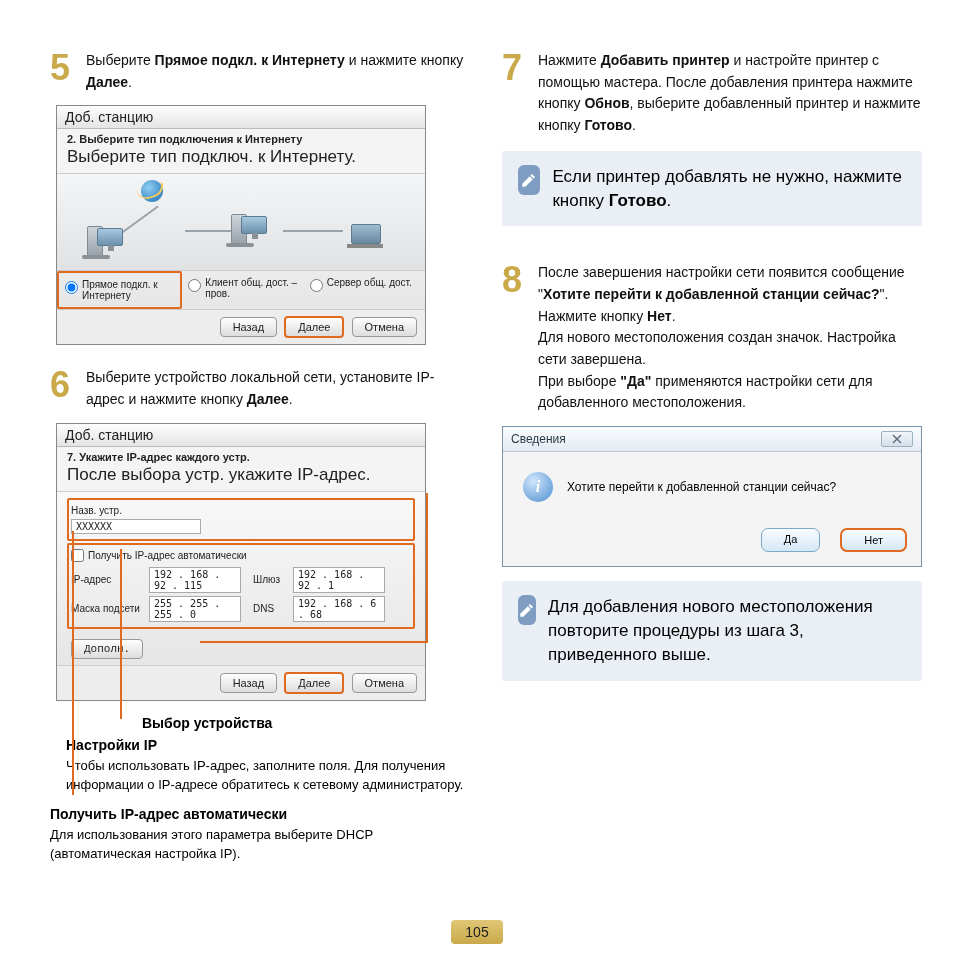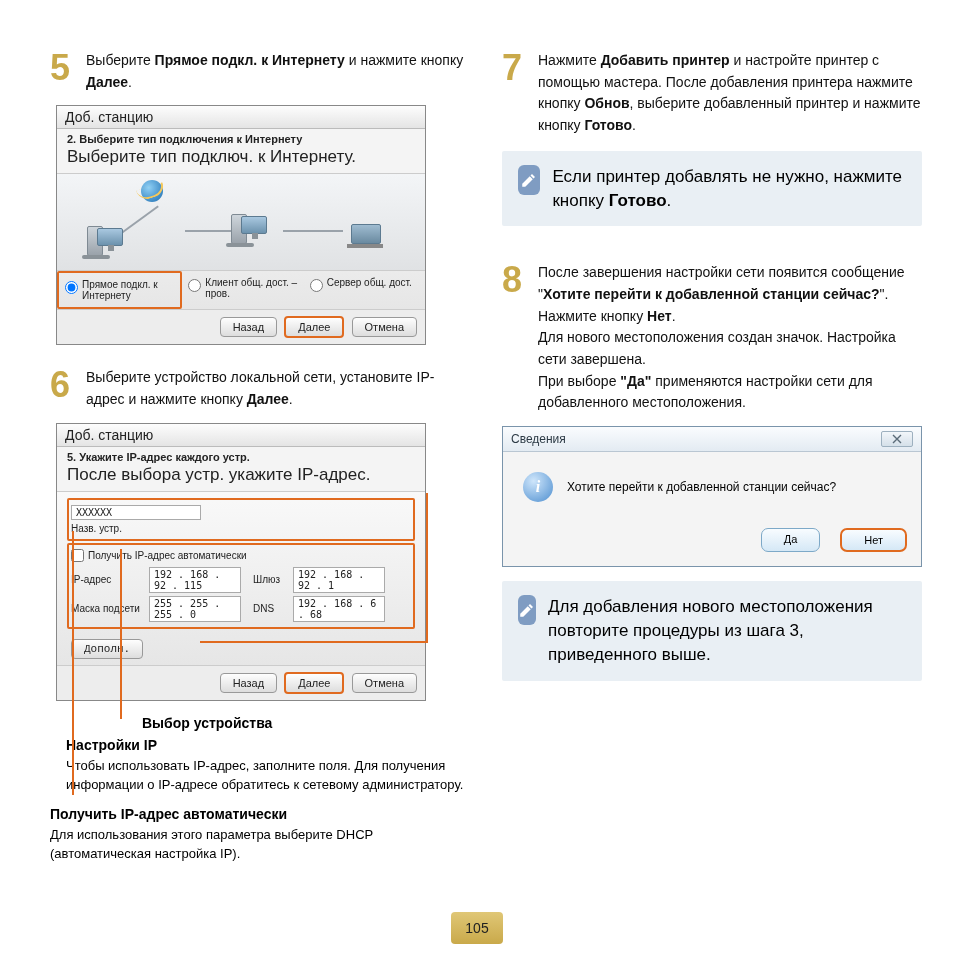--- a/index.html
+++ b/index.html
@@ -65,21 +65,21 @@
 
   
   .infodlg{border:1px solid #7a94ab;background:#f4f4f4;margin:12px 0;}
   .infodlg-title{background:linear-gradient(#fafcfe,#e3ebf2);padding:4px 8px;font-size:12px;border-bottom:1px solid #b9c6d2;display:flex;justify-content:space-between;align-items:center;color:#2c3a45;}
   .closebox{border:1px solid #9db0bf;width:32px;height:16px;border-radius:2px;display:flex;align-items:center;justify-content:center;background:linear-gradient(#f2f6fa,#d5e0e9);}
   .closebox svg{width:10px;height:10px;}
   .infodlg-body{display:flex;gap:14px;align-items:center;padding:20px 20px 16px;}
   .infoicon{width:30px;height:30px;border-radius:50%;background:radial-gradient(circle at 35% 30%,#cfe6fb,#4d8ecf);display:flex;align-items:center;justify-content:center;color:#fff;font-weight:bold;font-family:Georgia,serif;font-style:italic;}
   .infodlg-foot{padding:10px 14px 14px;display:flex;gap:16px;justify-content:flex-end;}
 
-  .pagenum{position:absolute;bottom:10px;left:50%;transform:translateX(-50%);width:52px;height:32px;background:linear-gradient(#e0c776,#c9a94a);border-radius:4px;display:flex;align-items:center;justify-content:center;font-size:14px;color:#222;}
+  .pagenum{position:absolute;bottom:10px;left:50%;transform:translateX(-50%);width:52px;height:24px;background:linear-gradient(#e0c776,#c9a94a);border-radius:4px;display:flex;align-items:center;justify-content:center;font-size:14px;color:#222;}
   .wiz2-wrap{position:relative;margin-top:10px;}
 </style>
 </head>
 <body>
 
 <div class="page">
 
   <div class="col">
 
     <div class="step">
@@ -136,30 +136,30 @@
     <div class="step" style="margin-top:22px;">
       <div class="step-num">6</div>
       <div class="step-text">
         <span>Выберите устройство локальной сети, установите IP-адрес и нажмите кнопку </span><b>Далее</b><span>.</span>
       </div>
     </div>
 
     <div class="wiz2-wrap">
       <div class="dlg" style="width:370px;margin-left:6px;">
         <div class="dlg-title">Доб. станцию</div>
-        <div class="dlg-sub">5. Укажите IP-адрес каждого устр.</div>
+        <div class="dlg-sub">7. Укажите IP-адрес каждого устр.</div>
         <div class="dlg-sub2">После выбора устр. укажите IP-адрес.</div>
         <div class="dlg-body">
           <div class="ipgrid">
             <div class="ipbox-hl">
               <div class="iprow">
+                  <label>Назв. устр.</label>
+                </div>
+              <div class="iprow">
                   <span class="val" style="width:130px;">XXXXXX</span>
-                </div>
-              <div class="iprow">
-                  <label>Назв. устр.</label>
                 </div>
             </div>
             <div class="ipbox-hl2">
               <div class="chk">
                   <input type="checkbox" style="">
                   <span>Получить IP-адрес автоматически</span>
                 </div>
               <div class="iprow">
                 <label>IP-адрес</label>
                 <span class="val">192 . 168 . 92 . 115</span>

